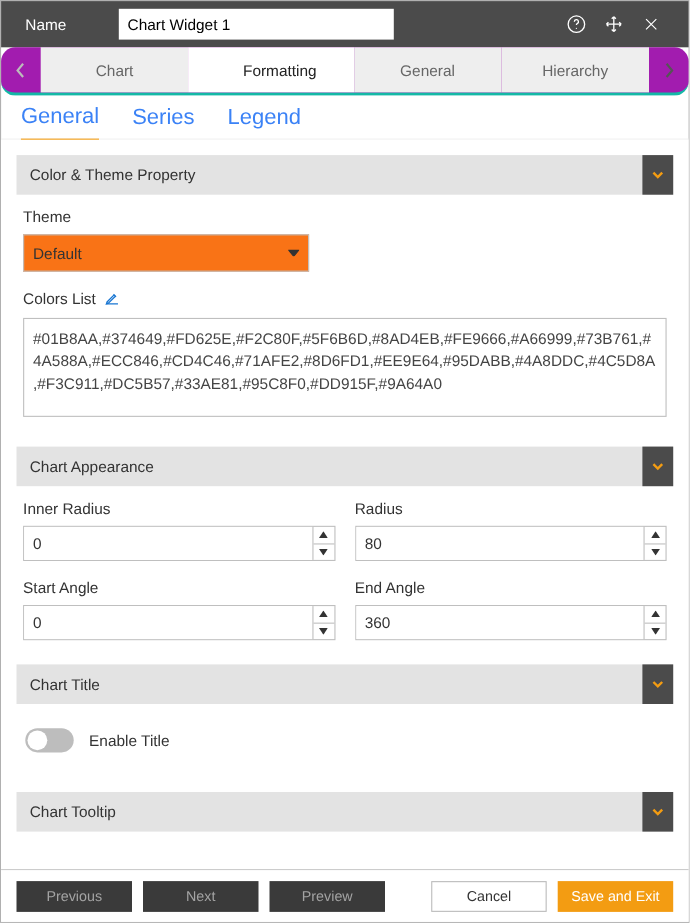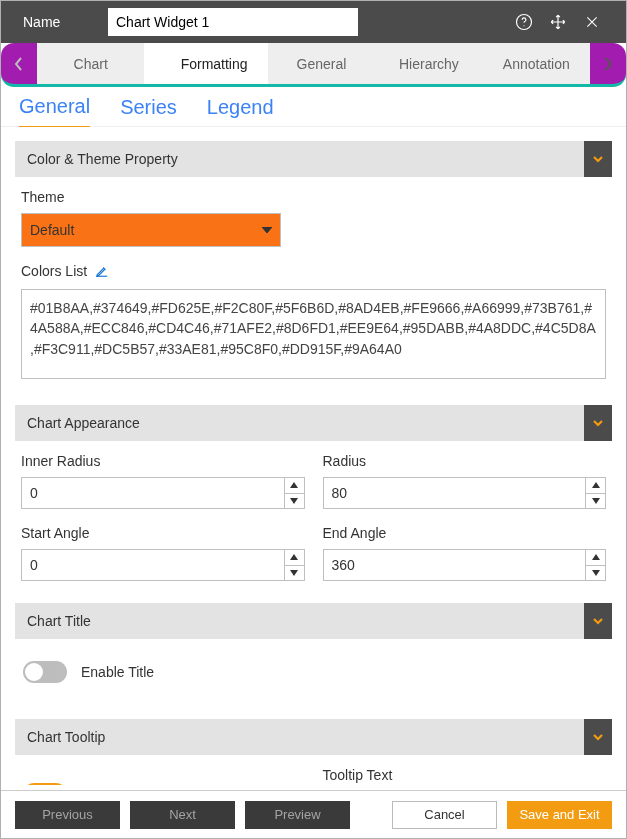--- a/index.html
+++ b/index.html
@@ -107,21 +107,20 @@
   <div class="tabs">
     <div class="tab-arrow disabled">
       <svg width="10" height="16" viewBox="0 0 10 16">
           <path d="M7 2L2 8l5 6"></path>
         </svg>
     </div>
     <div class="tab">Chart</div>
     <div class="tab active">Formatting</div>
     <div class="tab">General</div>
     <div class="tab">Hierarchy</div>
-    <div class="tab">Annotation</div>
     <div class="tab-arrow">
       <svg width="10" height="16" viewBox="0 0 10 16">
           <path d="M3 2l5 6-5 6"></path>
         </svg>
     </div>
   </div>
 
   <div class="subtabs">
     <div class="subtab active">General</div>
     <div class="subtab">Series</div>
@@ -274,34 +273,20 @@
     <div class="panel">
       <div class="panel-head">
         <span>Chart Tooltip</span>
         <div class="panel-head-spacer"></div>
         <div class="panel-collapse">
           <svg width="12" height="8" viewBox="0 0 12 8">
               <path d="M2 2l4 4 4-4"></path>
             </svg>
         </div>
       </div>
-      <div class="panel-body cut">
-        <div class="row2">
-          <div class="col">
-            <div class="toggle-row" style="padding-top:16px;">
-              <div class="toggle on"></div>
-
-            </div>
-          </div>
-          <div class="col">
-            <label class="field-label">Tooltip Text</label>
-
-          </div>
-        </div>
-      </div>
     </div>
 
   </div>
 
   <div class="footer">
     <div class="btn btn-dark">Previous</div>
     <div class="btn btn-dark">Next</div>
     <div class="btn btn-dark">Preview</div>
     <div class="footer-spacer"></div>
     <div class="btn btn-light">Cancel</div>

